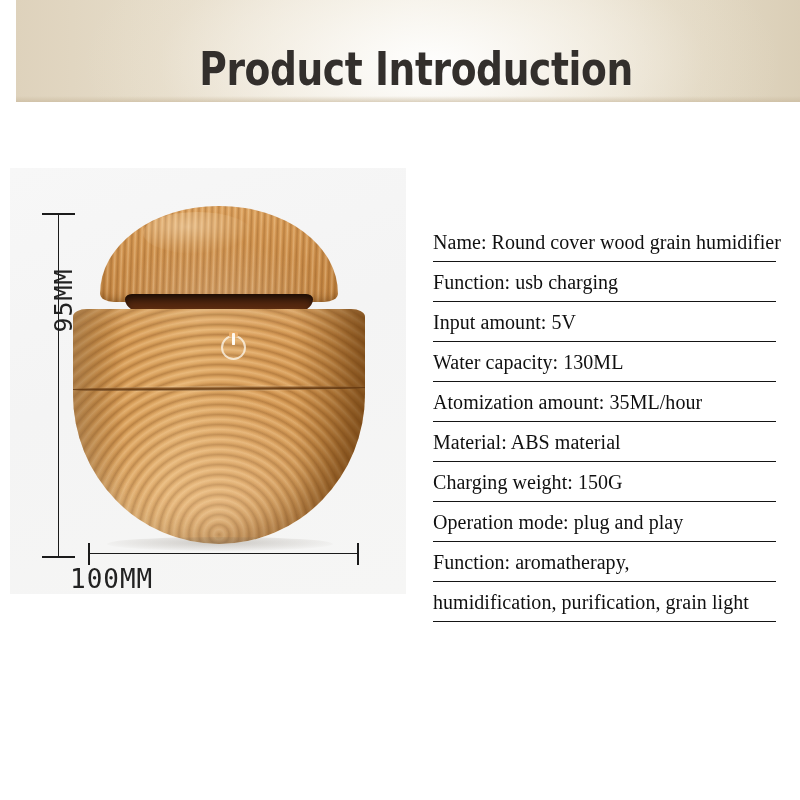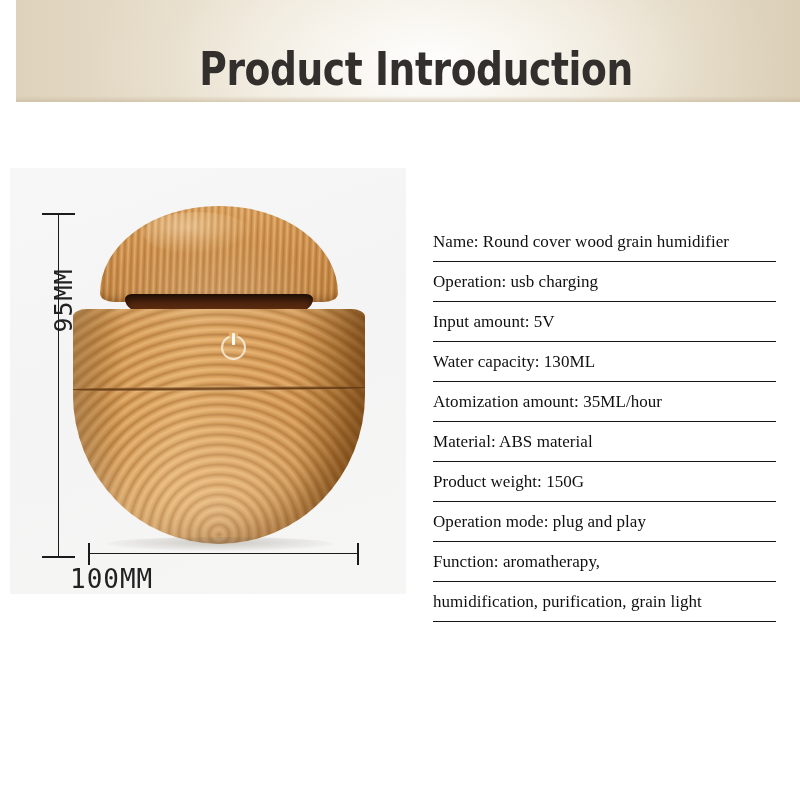--- a/index.html
+++ b/index.html
@@ -322,21 +322,21 @@
   }
   .spec-row {
     height: 40px;
     display: flex;
     align-items: center;
     border-bottom: 1.6px solid #151515;
     box-sizing: border-box;
   }
   .spec-text {
     font-family: "Liberation Serif", serif;
-    font-size: 17px;
+    font-size: 20px;
     line-height: 20px;
     color: #101010;
     letter-spacing: 0.05px;
     white-space: nowrap;
   }
 </style>
 </head>
 <body>
 
 <div id="header-banner">
@@ -366,36 +366,36 @@
     </div>
     <div id="product-shadow"></div>
   </div>
 </div>
 
 <div id="spec-list">
   <div class="spec-row">
     <span class="spec-text">Name: Round cover wood grain humidifier</span>
   </div>
   <div class="spec-row">
-    <span class="spec-text">Operation: usb charging</span>
+    <span class="spec-text">Function: usb charging</span>
   </div>
   <div class="spec-row">
     <span class="spec-text">Input amount: 5V</span>
   </div>
   <div class="spec-row">
     <span class="spec-text">Water capacity: 130ML</span>
   </div>
   <div class="spec-row">
     <span class="spec-text">Atomization amount: 35ML/hour</span>
   </div>
   <div class="spec-row">
     <span class="spec-text">Material: ABS material</span>
   </div>
   <div class="spec-row">
-    <span class="spec-text">Product weight: 150G</span>
+    <span class="spec-text">Charging weight: 150G</span>
   </div>
   <div class="spec-row">
     <span class="spec-text">Operation mode: plug and play</span>
   </div>
   <div class="spec-row">
     <span class="spec-text">Function: aromatherapy,</span>
   </div>
   <div class="spec-row">
     <span class="spec-text">humidification, purification, grain light</span>
   </div>

